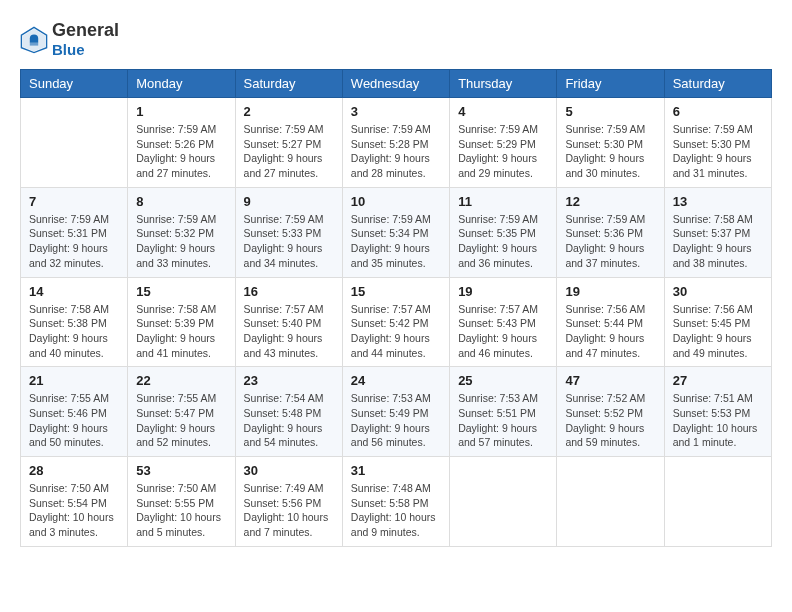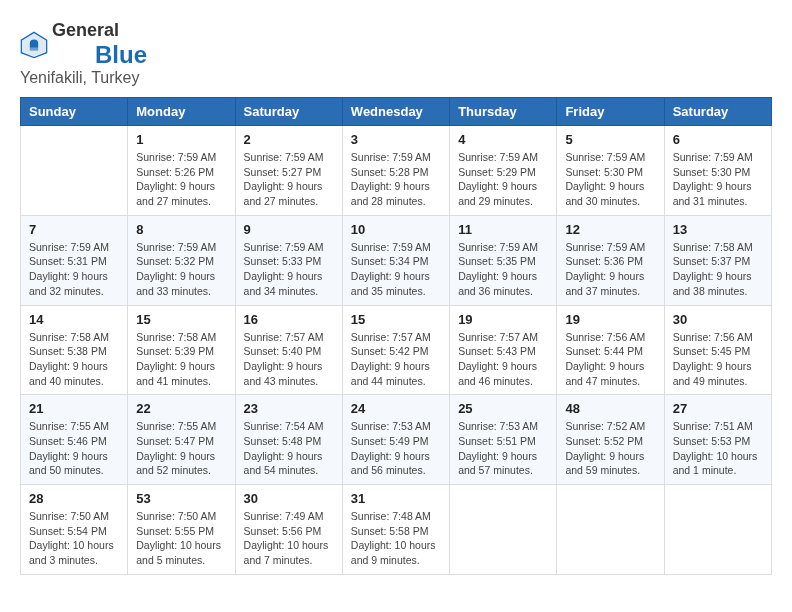--- a/index.html
+++ b/index.html
@@ -6,39 +6,37 @@
     body {
       font-family: Arial, sans-serif;
       background: #fff;
       width: 792px;
       min-height: 612px;
       padding: 20px;
     }
     .header {
       display: flex;
       justify-content: space-between;
-      align-items: flex-start;
+      align-items: flex-end;
       margin-bottom: 10px;
-      flex-direction: column;
     }
     .logo {
       display: flex;
       align-items: center;
       gap: 4px;
     }
     .logo-text-general {
       font-size: 18px;
       font-weight: bold;
       color: #333;
     }
     .logo-text-blue {
-      font-size: 24px;
+      font-size: 15px;
       font-weight: bold;
       color: #1a6bb5;
-      margin-left: 43px;
     }
     .logo-icon {
       width: 28px;
       height: 28px;
     }
     .title-block {
       text-align: right;
     }
     .main-title {
       font-size: 36px;
@@ -55,21 +53,21 @@
       font-size: 11px;
     }
     thead tr {
       background-color: #2a6db5;
       color: #fff;
     }
     thead th {
       padding: 6px 8px;
       text-align: left;
       font-size: 13px;
-      font-weight: bold;
+      font-weight: normal;
       border: 1px solid #1e5a9a;
     }
     tbody tr {
       border-bottom: 1px solid #ddd;
     }
     tbody tr:nth-child(even) {
       background-color: #f5f8fc;
     }
     tbody tr:nth-child(odd) {
       background-color: #ffffff;
@@ -106,21 +104,20 @@
       <polygon points="20,2 38,13 38,31 20,38 2,31 2,13" fill="none" stroke="#1a6bb5" stroke-width="2"></polygon>
       <path d="M14,18 Q14,12 20,12 Q26,12 26,18 L26,24 L14,24 Z" fill="#1a6bb5"></path>
       <rect x="14" y="24" width="12" height="4" fill="#1a6bb5" opacity="0.6"></rect>
     </svg>
     <div>
       <span class="logo-text-general">General</span><br>
       <span class="logo-text-blue">Blue</span>
     </div>
   </div>
   <div class="title-block">
-    <div class="subtitle">Yenifakili, Turkey</div>
   </div>
 </div>
 
 <table>
   <thead>
     <tr>
     <th>Sunday</th>
         <th>Monday</th>
         <th>Saturday</th>
         <th>Wednesday</th>
@@ -232,21 +229,21 @@
         </td>
         <td>
           <div class="day-number">24</div>
           <div class="day-info">Sunrise: 7:53 AM<br>Sunset: 5:49 PM<br>Daylight: 9 hours<br>and 56 minutes.</div>
         </td>
         <td>
           <div class="day-number">25</div>
           <div class="day-info">Sunrise: 7:53 AM<br>Sunset: 5:51 PM<br>Daylight: 9 hours<br>and 57 minutes.</div>
         </td>
         <td>
-          <div class="day-number">48</div>
+          <div class="day-number">47</div>
           <div class="day-info">Sunrise: 7:52 AM<br>Sunset: 5:52 PM<br>Daylight: 9 hours<br>and 59 minutes.</div>
         </td>
         <td>
           <div class="day-number">27</div>
           <div class="day-info">Sunrise: 7:51 AM<br>Sunset: 5:53 PM<br>Daylight: 10 hours<br>and 1 minute.</div>
         </td>
       </tr>
       <tr>
         <td>
           <div class="day-number">28</div>

